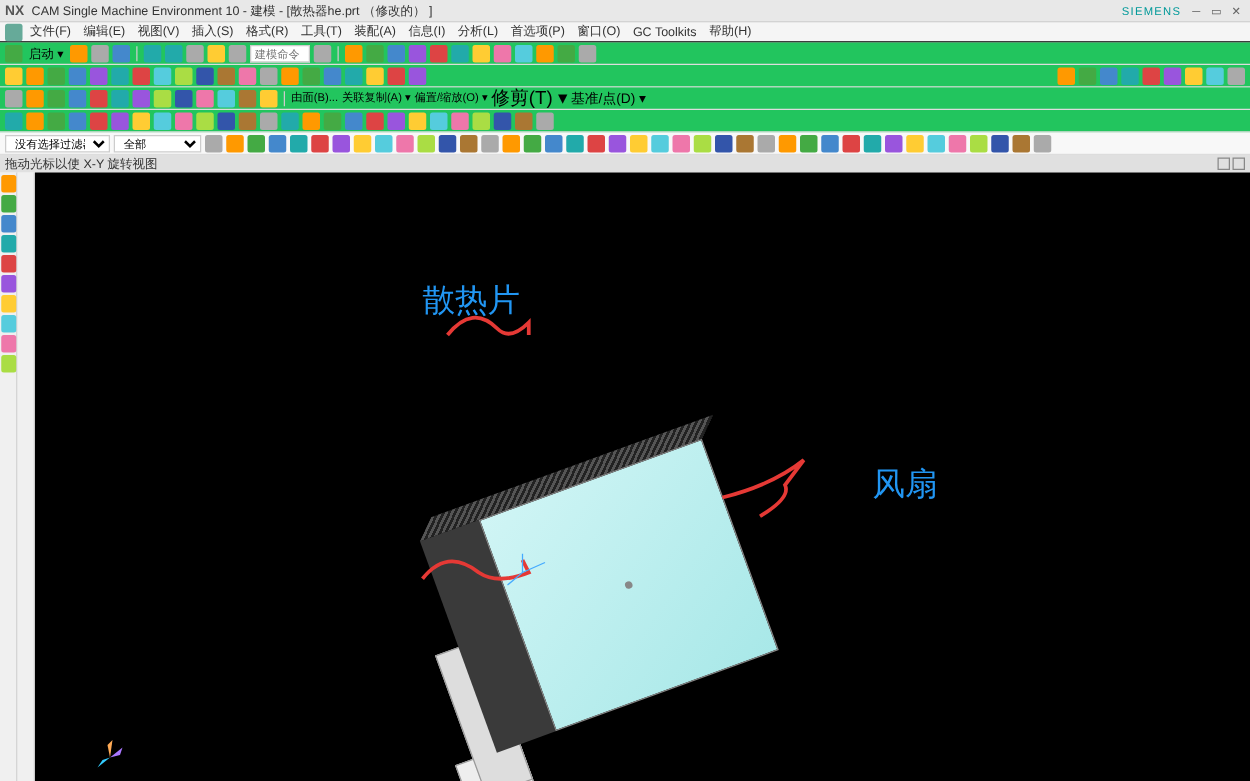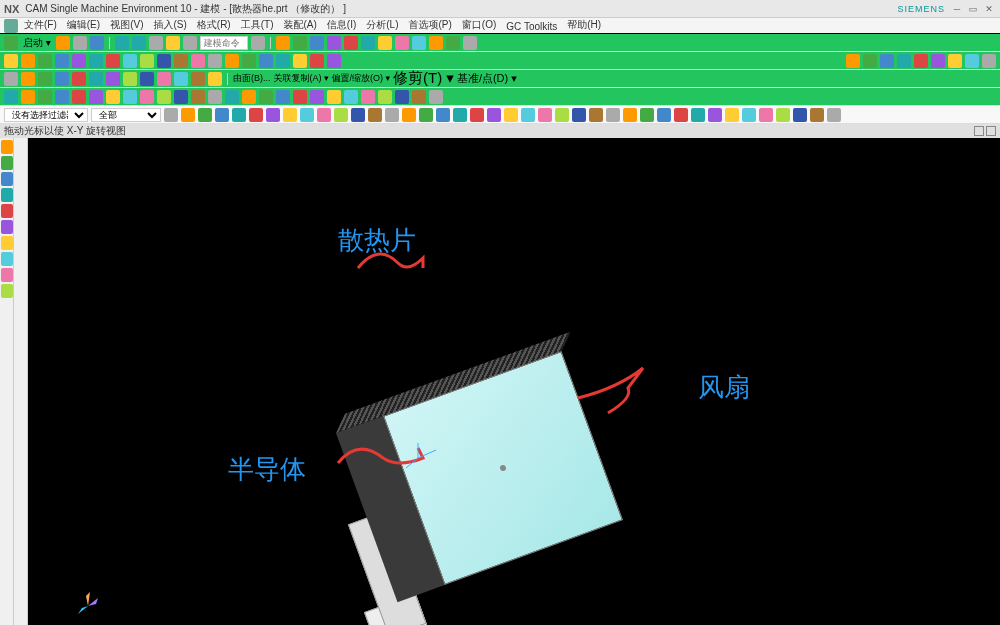--- a/index.html
+++ b/index.html
@@ -284,21 +284,20 @@
       <div class="base-block"></div>
       <div class="heatsink-block"></div>
       <div class="heatsink-fins"></div>
       <div class="fan-block">
         <div style="position:absolute;left:50%;top:50%;width:6px;height:6px;background:#888;border-radius:50%;transform:translate(-50%,-50%)"></div>
       </div>
     </div>
 
     <div class="annotation" style="left:310px; top:85px;">散热片</div>
     <div class="annotation" style="left:640px; top:232px;margin-left:30px;">风扇</div>
-    <div class="annotation" style="left:200px; top:314px;">半导体</div>
 
     <svg style="position:absolute;left:0;top:0;width:100%;height:100%;pointer-events:none">
       <path class="redline" d="M 330 130 Q 350 105 370 125 Q 380 135 395 120 L 395 130"></path>
       <path class="redline" d="M 550 260 Q 590 250 615 230 L 600 250 Q 605 260 580 275"></path>
       <path class="redline" d="M 310 325 Q 330 300 355 320 Q 370 330 395 320 L 390 310"></path>
     </svg>
 
     <svg style="position:absolute;left:370px;top:300px;width:40px;height:40px">
       <line x1="20" y1="20" x2="38 " y2="12" stroke="#4af" stroke-width="1"></line>
       <line x1="20" y1="20" x2="8" y2="30" stroke="#4af" stroke-width="1"></line>

